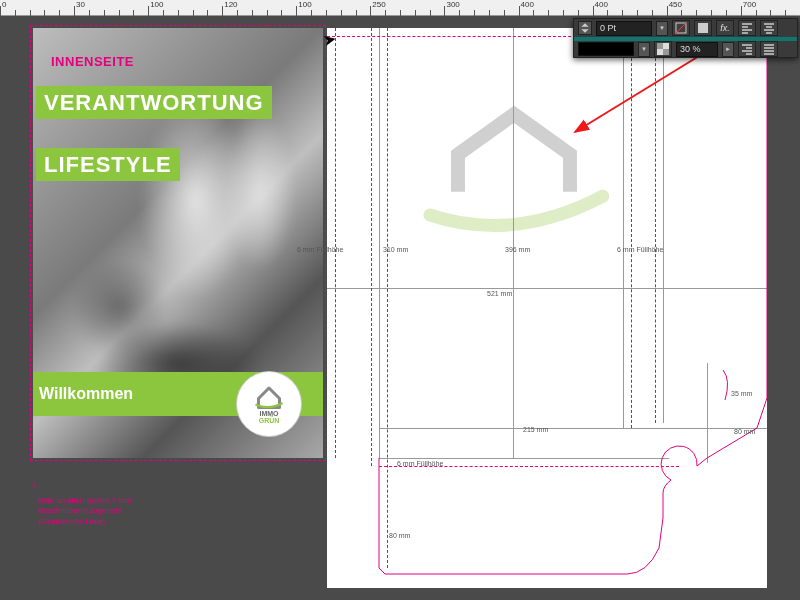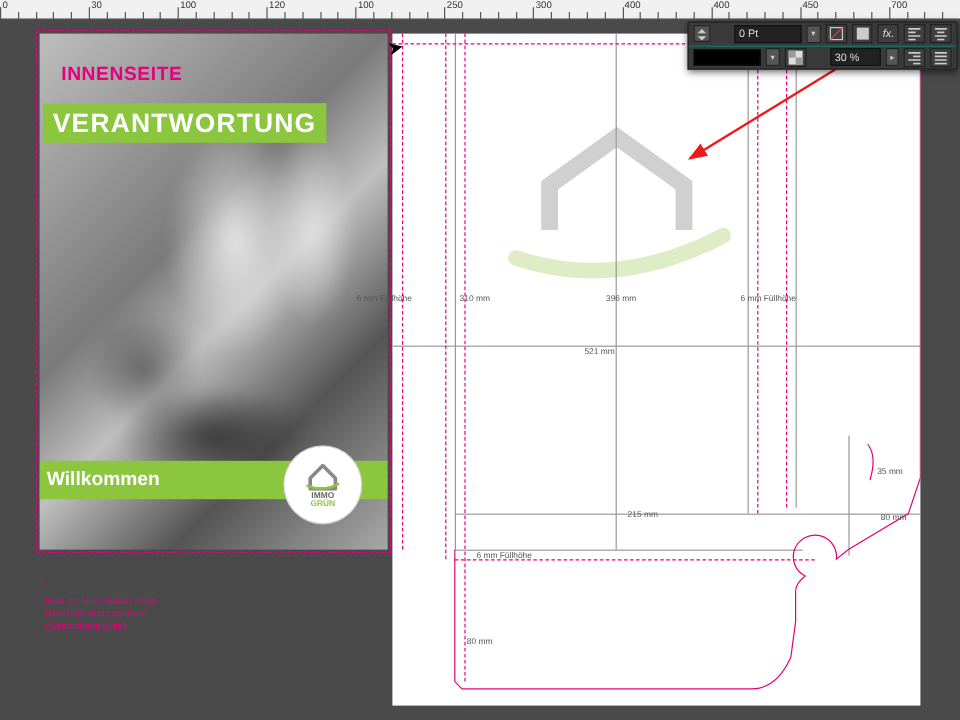--- a/index.html
+++ b/index.html
@@ -31,26 +31,26 @@
   }
   .page-left .blur {
     position:absolute; inset:0;
     background:
       radial-gradient(ellipse 80px 140px at 56% 40%, rgba(240,240,240,0.85), transparent 70%),
       radial-gradient(ellipse 50px 110px at 78% 38%, rgba(235,235,235,0.75), transparent 72%),
       radial-gradient(ellipse 120px 60px at 50% 78%, rgba(30,30,30,0.7), transparent 68%),
       radial-gradient(circle 70px at 30% 65%, rgba(50,50,50,0.55), transparent 70%);
     filter: blur(5px);
   }
-  .inner-label { position:absolute; top:26px; left:18px; color:#e4007f; font-size:16px; font-weight:bold; letter-spacing:0.5px; }
+  .inner-label { position:absolute; top:26px; left:18px; color:#e4007f; font-size:13px; font-weight:bold; letter-spacing:0.5px; }
   .kw { position:absolute; left:3px; background:#8cc63f; color:#fff; font-weight:bold; padding:4px 8px 3px; letter-spacing:1px; }
   .kw1 { top:58px; font-size:22px; }
   .kw2 { top:80px; font-size:22px; }
   .kw3 { top:120px; font-size:22px; }
-  .welcome-bar { position:absolute; left:0; right:0; bottom:42px; height:32px; background:#8cc63f; display:flex; align-items:center; padding-left:6px; }
+  .welcome-bar { position:absolute; left:0; right:0; bottom:42px; height:44px; background:#8cc63f; display:flex; align-items:center; padding-left:6px; }
   .welcome-bar span { color:#fff; font-size:16px; font-weight:600; }
   .logo-circle { position:absolute; right:22px; bottom:22px; width:64px; height:64px; border-radius:50%; background:#fff; display:flex; flex-direction:column; align-items:center; justify-content:center; box-shadow:0 0 0 1px #ccc; }
   .logo-circle svg { width:30px; height:24px; }
   .logo-txt1 { font-size:7px; color:#666; font-weight:bold; line-height:1; margin-top:1px;}
   .logo-txt2 { font-size:7px; color:#8cc63f; font-weight:bold; line-height:1;}
   
   .page-right {
     position:absolute; left:297px; top:0; width:440px; height:560px;
     background:#fff;
   }
@@ -70,23 +70,23 @@
   .anno-arrow { position:absolute; left:555px; top:28px; width:190px; height:120px; pointer-events:none; }
   
   .panel {
     position:absolute; top:18px; right:2px; width:225px; height:40px;
     background:#3a3a3a; border:1px solid #222; box-shadow:0 2px 6px rgba(0,0,0,0.6);
     display:flex; flex-direction:column;
     font-size:10px; color:#ccc;
     z-index:50;
   }
   .panel-row { display:flex; align-items:center; height:20px; gap:4px; padding:0 4px; }
-  .panel-row + .panel-row { border-top:1px solid #0f766e;}
+  .panel-row + .panel-row { border-top:4px solid #0f766e;}
   .pchip { width:14px; height:14px; background:#555; border:1px solid #222; display:flex; align-items:center; justify-content:center; font-size:9px;}
-  .pfield { flex:0 0 56px; height:15px; background:#222; border:1px solid #111; color:#ddd; padding-left:3px; display:flex; align-items:center; font-size:9px;margin-left:16px; }
+  .pfield { flex:0 0 56px; height:15px; background:#222; border:1px solid #111; color:#ddd; padding-left:3px; display:flex; align-items:center; font-size:9px; }
   .pdrop { width:12px; height:15px; background:#555; border:1px solid #222; display:flex; align-items:center; justify-content:center; font-size:7px;}
   .pswatch { flex:0 0 56px; height:14px; background:#000; border:1px solid #111; }
   .pbtn { width:18px; height:16px; background:#3f3f3f; border:1px solid #222; display:flex; align-items:center; justify-content:center; }
   .pbtn svg { width:12px; height:12px; }
   .cursor-ptr { position:absolute; left:323px; top:30px; font-size:16px; color:#000; z-index:40; pointer-events:none; transform:rotate(-12deg); }
   
   .bleed-outline { position:absolute; border:1px dashed #e4007f; }
 </style>
 </head>
 <body>
@@ -171,20 +171,21 @@
     <div class="tick" style="left: 800px;"></div>
   </div>
 
 <div class="workspace">
   <div class="spread">
 
     <div class="page-left">
       <div class="blur"></div>
       <div class="inner-label">INNENSEITE</div>
       <div class="kw kw1">VERANTWORTUNG</div>
+      <div class="kw kw3">LIFESTYLE</div>
       <div class="welcome-bar">
         <span>Willkommen</span>
       </div>
       <div class="logo-circle">
         <svg viewBox="0 0 40 32">
           <path d="M6 18 L20 4 L34 18 L34 30 L6 30 Z" fill="none" stroke="#888" stroke-width="4" stroke-linejoin="round"></path>
           <path d="M2 26 Q20 34 38 24" fill="none" stroke="#8cc63f" stroke-width="3"></path>
         </svg>
         <div class="logo-txt1">IMMO</div>
         <div class="logo-txt2">GRÜN</div>

